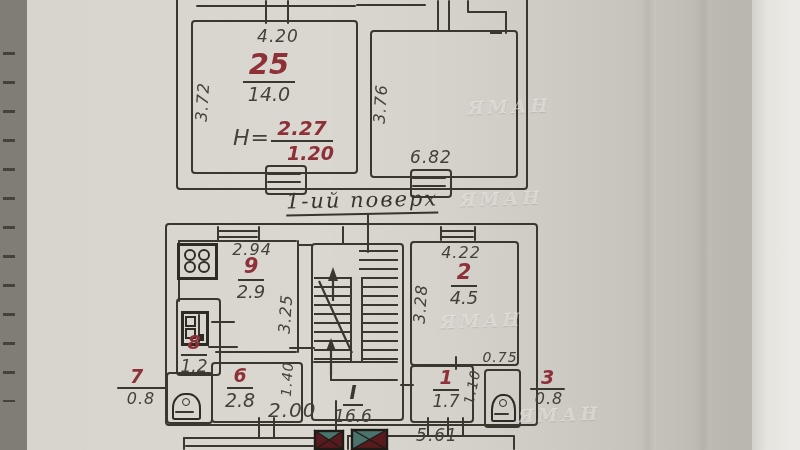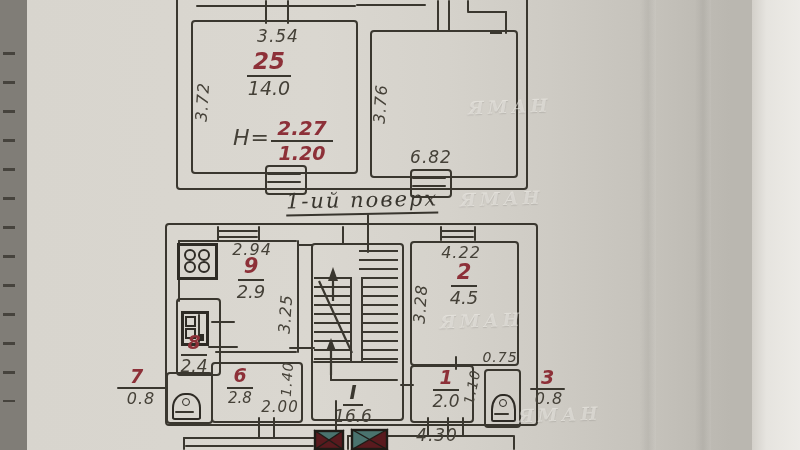--- a/index.html
+++ b/index.html
@@ -22,22 +22,22 @@
   .room{position:absolute;border:2.4px solid var(--ink);border-radius:4px;background:transparent;}
   .thick{border-width:2.6px;}
   .dim{position:absolute;font-style:italic;color:#454138;font-size:16px;
     letter-spacing:1px;text-align:center;white-space:nowrap;line-height:1;}
   .rot{transform:rotate(-86deg);} .rot78{transform:rotate(-78deg);}
   .frac{position:absolute;text-align:center;font-style:italic;line-height:1;}
   .frac .num{display:inline-block;color:var(--red);font-weight:bold;font-size:21px;
     border-bottom:2.2px solid var(--ink);padding:0 6px 2px 6px;}
   .frac .den{color:#454138;font-size:18px;padding-top:2px;}
   .frac.inknum .num{color:var(--ink);}
-  .frac.rednum .num,.frac.rednum .den{color:var(--red);font-weight:bold;}
-  .bignum .num{font-size:23px;} .bignum .den{font-size:19px;}
+  .frac.rednum .num,.frac.rednum .den{color:var(--red);font-weight:bold;text-align:right;}
+  .bignum .num{font-size:29px;} .bignum .den{font-size:19px;}
   .caption{position:absolute;font-family:"DejaVu Serif",serif;font-style:italic;
     font-size:21px;color:#38352e;letter-spacing:2px;border-bottom:2.2px solid #38352e;
     padding-bottom:1px;transform:rotate(-1.2deg);white-space:nowrap;}
   .wm{position:absolute;font-family:"DejaVu Serif",serif;font-style:italic;font-weight:bold;
     font-size:18px;letter-spacing:4px;color:rgba(242,240,235,.55);transform:rotate(-2deg);
     text-shadow:0 1px 1px rgba(120,117,110,.25);pointer-events:none;}
   .treads{position:absolute;background:repeating-linear-gradient(180deg,var(--ink) 0 2.2px,rgba(0,0,0,0) 2.2px 9px);}
   .stringer{position:absolute;background:var(--paper);border-left:2.2px solid var(--ink);border-right:2.2px solid var(--ink);}
   .icon-stove{position:absolute;border:3px solid #2e2b25;background:rgba(215,212,205,.6);}
   .burner{position:absolute;width:8px;height:8px;border:2px solid #2e2b25;border-radius:50%;}
@@ -75,21 +75,21 @@
   <div class="room" style="left:191px;top:20px;width:163px;height:150px"></div>
   <div class="room" style="left:370px;top:30px;width:144px;height:144px"></div>
 
   <div class="room" style="left:265px;top:165px;width:38px;height:26px"></div>
   <div class="ln h" style="left:267px;top:173px;width:34px"></div>
   <div class="ln h" style="left:267px;top:181px;width:34px"></div>
   <div class="room" style="left:410px;top:169px;width:38px;height:25px"></div>
   <div class="ln h" style="left:412px;top:177px;width:34px"></div>
   <div class="ln h" style="left:412px;top:185px;width:34px"></div>
 
-  <div class="dim" style="left:250px;top:28px;width:56px;font-size:17px">3.54</div>
+  <div class="dim" style="left:250px;top:28px;width:56px;font-size:17px">4.20</div>
   <div class="frac bignum" style="left:240px;top:50px;width:58px">
     <div class="num">25</div>
     <div class="den">14.0</div>
   </div>
   <div class="dim rot" style="left:180px;top:94px;width:46px">3.72</div>
   <div class="dim" style="left:233px;top:127px;width:34px;font-size:22px">H=</div>
   <div class="frac rednum" style="left:270px;top:118px;width:64px">
     <div class="num" style="font-size:20px">2.27</div>
     <div class="den" style="font-size:19px">1.20</div>
   </div>
@@ -131,38 +131,38 @@
 
   <div class="room" style="left:176px;top:298px;width:41px;height:74px"></div>
   <div class="icon-boiler" style="left:181px;top:311px;width:22px;height:29px">
     <div class="cell" style="left:1px;top:2px;width:7px;height:7px"></div>
     <div class="cell" style="left:1px;top:14px;width:7px;height:7px"></div>
     <div class="ln v" style="left:14px;top:0;height:29px"></div>
     <div style="position:absolute;left:14px;top:20px;width:6px;height:7px;background:#2e2b25"></div>
   </div>
   <div class="frac" style="left:173px;top:333px;width:42px">
     <div class="num" style="font-size:19px">8</div>
-    <div class="den" style="font-size:17px">2.4</div>
+    <div class="den" style="font-size:17px">1.2</div>
   </div>
   <div class="ln h" style="left:211px;top:321px;width:24px"></div>
   <div class="ln h" style="left:208px;top:346px;width:30px"></div>
 
   <div class="room" style="left:166px;top:372px;width:43px;height:48px"></div>
   <div class="icon-toilet" style="left:172px;top:393px;width:25px;height:23px">
     <div class="tank" style="left:8px;top:3px"></div>
     <div class="ln h" style="left:1px;top:16px;width:19px"></div>
   </div>
 
   <div class="room" style="left:211px;top:362px;width:88px;height:57px"></div>
   <div class="frac" style="left:217px;top:366px;width:46px">
     <div class="num" style="font-size:19px">6</div>
-    <div class="den" style="font-size:15px">2.8</div>
+    <div class="den" style="font-size:19px">2.8</div>
   </div>
   <div class="dim rot" style="left:268px;top:372px;width:38px;font-size:14px">1.40</div>
-  <div class="dim" style="left:258px;top:400px;width:44px;font-size:15px">2.00</div>
+  <div class="dim" style="left:268px;top:400px;width:44px;font-size:20px">2.00</div>
 
   <div class="room" style="left:311px;top:243px;width:89px;height:174px"></div>
   <div class="treads" style="left:359px;top:250px;width:39px;height:110px"></div>
   <div class="treads" style="left:314px;top:277px;width:36px;height:84px"></div>
   <div class="stringer" style="left:350px;top:277px;width:9px;height:84px"></div>
   <div class="ln h" style="left:313px;top:361px;width:85px"></div>
   <div class="ln v" style="left:330px;top:361px;height:20px"></div>
   <div class="ln h" style="left:330px;top:379px;width:68px"></div>
   <svg style="left:311px;top:243px" width="89" height="174" viewBox="0 0 89 174">
     <line x1="41" y1="110" x2="8" y2="38" stroke="#3a372f" stroke-width="2.2"></line>
@@ -183,21 +183,21 @@
   <div class="frac" style="left:440px;top:262px;width:48px">
     <div class="num">2</div>
     <div class="den">4.5</div>
   </div>
   <div class="dim rot" style="left:398px;top:296px;width:46px">3.28</div>
   <div class="ln v" style="left:455px;top:356px;height:14px"></div>
 
   <div class="room" style="left:410px;top:365px;width:60px;height:54px"></div>
   <div class="frac" style="left:424px;top:368px;width:44px">
     <div class="num" style="font-size:19px">1</div>
-    <div class="den" style="font-size:17px">2.0</div>
+    <div class="den" style="font-size:17px">1.7</div>
   </div>
   <div class="dim rot78" style="position:absolute;left:452px;top:380px;width:40px;font-size:14px">1.10</div>
   <div class="dim" style="left:482px;top:350px;width:36px;font-size:14px">0.75</div>
 
   <div class="room" style="left:484px;top:369px;width:33px;height:55px"></div>
   <div class="icon-toilet" style="left:491px;top:394px;width:21px;height:24px">
     <div class="tank" style="left:6px;top:3px"></div>
     <div class="ln h" style="left:1px;top:17px;width:15px"></div>
   </div>
 
@@ -213,21 +213,21 @@
   <div class="ln v" style="left:183px;top:437px;height:13px"></div>
   <div class="ln h" style="left:347px;top:435px;width:167px"></div>
   <div class="ln v" style="left:513px;top:435px;height:15px"></div>
   <div class="ln v" style="left:347px;top:435px;height:15px"></div>
   <div class="ln v" style="left:258px;top:417px;height:21px"></div>
   <div class="ln v" style="left:273px;top:417px;height:21px"></div>
   <div class="ln v" style="left:335px;top:400px;height:50px"></div>
   <div class="ln v" style="left:427px;top:417px;height:19px"></div>
   <div class="ln v" style="left:447px;top:417px;height:19px"></div>
   <div class="ln v" style="left:462px;top:417px;height:19px"></div>
-  <div class="dim" style="left:409px;top:427px;width:56px;font-size:17px">4.30</div>
+  <div class="dim" style="left:409px;top:427px;width:56px;font-size:17px">5.61</div>
 
   <svg style="left:314px;top:430px" width="30" height="20" viewBox="0 0 30 20">
     <polygon points="0,0 30,0 15,10" fill="#4a736e"></polygon>
     <polygon points="0,0 15,10 0,20" fill="#591a1e"></polygon>
     <polygon points="30,0 15,10 30,20" fill="#591a1e"></polygon>
     <polygon points="0,20 15,10 30,20" fill="#591a1e"></polygon>
     <line x1="0" y1="0" x2="30" y2="20" stroke="#1e1b16" stroke-width="1.4"></line>
     <line x1="30" y1="0" x2="0" y2="20" stroke="#1e1b16" stroke-width="1.4"></line>
     <rect x="1" y="1" width="28" height="18" fill="none" stroke="#1e1b16" stroke-width="2.4"></rect>
   </svg>

